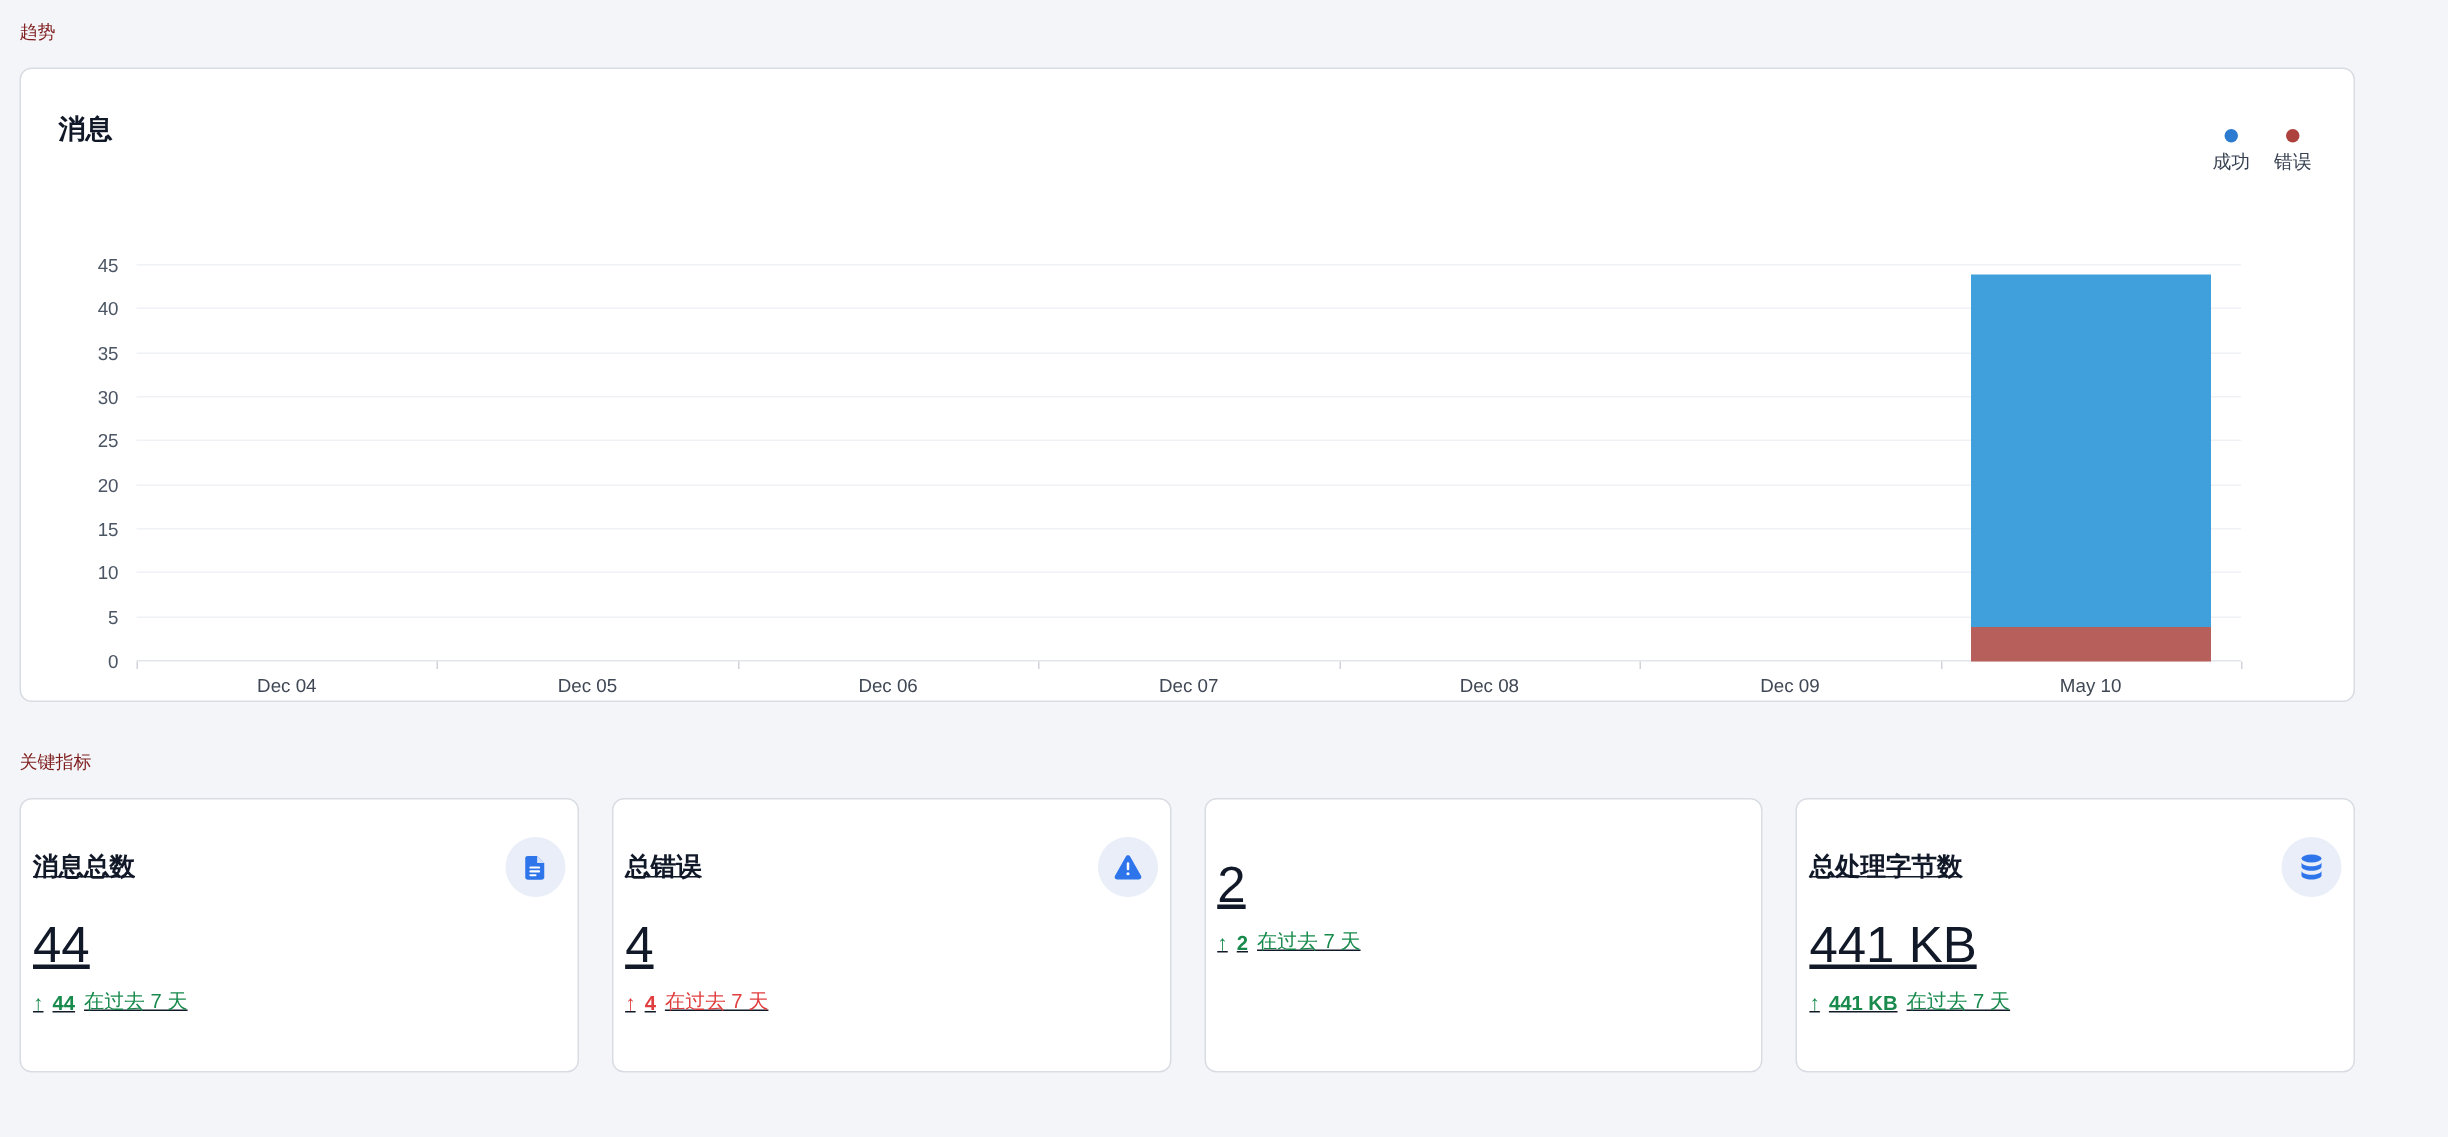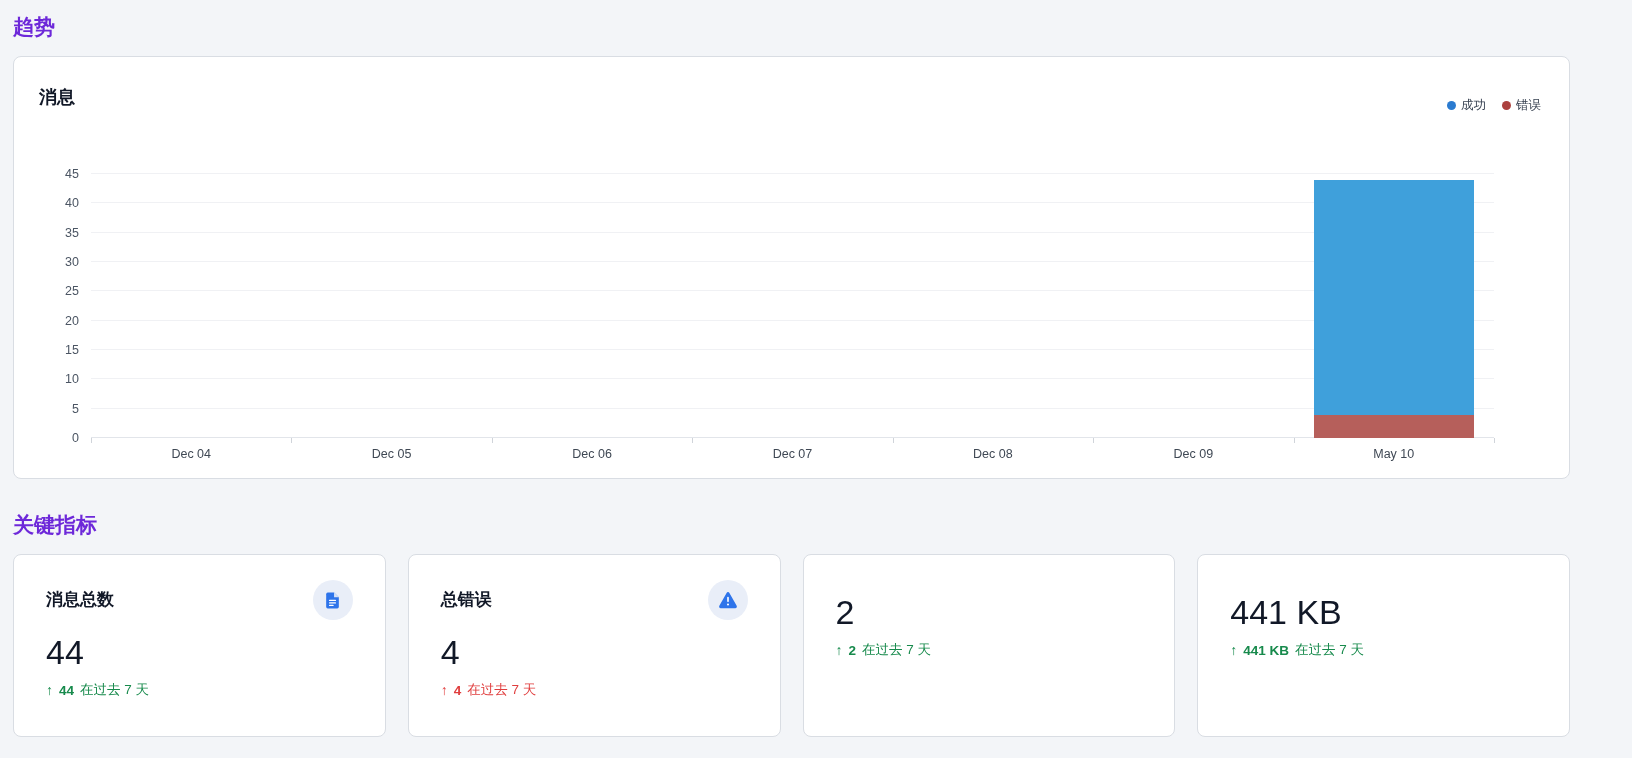--- a/index.html
+++ b/index.html
@@ -5,43 +5,43 @@
   * { box-sizing: border-box; margin: 0; padding: 0; }
   html, body { width: 1632px; height: 758px; overflow: hidden; }
   body {
     background: #f3f5f8;
     font-family: "Liberation Sans", "DejaVu Sans", sans-serif;
     color: #111827;
   }
   .page { padding: 13px 62px 0 13px; }
 
   .section-heading {
-    font-size: 21px;
-    font-weight: 700;
-    color: #6d28d9;
+    font-size: 12px;
+    font-weight: 400;
+    color: #7f1d1d;
     margin-bottom: 15px;
   }
 
   .card {
     background: #ffffff;
     border: 1px solid #d9dde3;
     border-radius: 8px;
   }
 
   
   .chart-card { height: 423px; margin-bottom: 32px; position: relative; }
   .chart-header {
     display: flex;
     justify-content: space-between;
     align-items: flex-start;
     padding: 28px 28px 0 25px;
   }
   .chart-title { font-size: 18px; font-weight: 700; color: #111827; }
   .legend { display: flex; gap: 16px; align-items: center; padding-top: 12px; }
-  .legend-item { display: flex; align-items: center; gap: 5px; font-size: 12.5px; color: #374151; }
+  .legend-item { display: flex; align-items: center; gap: 5px; font-size: 12.5px; color: #374151; flex-direction: column; }
   .legend-dot { width: 9px; height: 9px; border-radius: 50%; display: inline-block; }
 
   .chart-wrap { display: flex; margin: 60px 75px 0 25px; }
   .y-col { width: 52px; position: relative; height: 264px; flex: none; }
   .y-tick-label {
     position: absolute;
     right: 12px;
     transform: translateY(50%);
     font-size: 12.5px;
     color: #4b5563;
@@ -62,21 +62,21 @@
   .stack {
     width: 80%; height: 100%;
     display: flex; flex-direction: column; justify-content: flex-end;
   }
   .bar-segment { width: 100%; }
   .x-axis { display: flex; height: 32px; align-items: center; }
   .x-tick-label { flex: 1; text-align: center; font-size: 12.5px; color: #3f4854; }
 
   
   .metrics-row { display: flex; gap: 22px; }
-  .metric-card { flex: 1; height: 183px; padding: 25px 32px; position: relative; }
+  .metric-card { flex: 1; height: 183px; padding: 25px 8px; position: relative; text-decoration: underline; }
   .metric-card-header { display: flex; justify-content: space-between; align-items: flex-start; }
   .metric-title { font-size: 17px; font-weight: 700; color: #111827; padding-top: 8px; }
   .icon-circle {
     width: 40px; height: 40px; border-radius: 50%;
     background: #e9eef8;
     display: flex; align-items: center; justify-content: center;
     flex: none;
   }
   .icon-circle svg { display: block; }
   .metric-value { font-size: 34px; font-weight: 400; color: #111827; margin-top: 14px; line-height: 1.1; }
@@ -245,20 +245,30 @@
     <div class="card metric-card">
       <div class="metric-value">2</div>
       <div class="trend" style="color: rgb(23, 138, 76);">
         <span class="trend-arrow">↑</span>
         <span class="trend-value">2</span>
         <span class="trend-period">在过去 7 天</span>
       </div>
     </div>
 
     <div class="card metric-card">
+      <div class="metric-card-header">
+        <div class="metric-title">总处理字节数</div>
+        <div class="icon-circle" style="background: rgb(233, 238, 248); color: rgb(46, 116, 234);">
+          <svg width="20" height="20" viewBox="0 0 24 24" fill="currentColor">
+            <ellipse cx="12" cy="5.2" rx="8" ry="3.2"></ellipse>
+            <path d="M4 8.2c0 1.77 3.58 3.2 8 3.2s8-1.43 8-3.2v3.6c0 1.77-3.58 3.2-8 3.2s-8-1.43-8-3.2V8.2z"></path>
+            <path d="M4 14.9c0 1.77 3.58 3.2 8 3.2s8-1.43 8-3.2v3.9c0 1.77-3.58 3.2-8 3.2s-8-1.43-8-3.2v-3.9z"></path>
+          </svg>
+        </div>
+      </div>
       <div class="metric-value">441 KB</div>
       <div class="trend" style="color: rgb(23, 138, 76);">
         <span class="trend-arrow">↑</span>
         <span class="trend-value">441 KB</span>
         <span class="trend-period">在过去 7 天</span>
       </div>
     </div>
 
   </div>
 </div>

